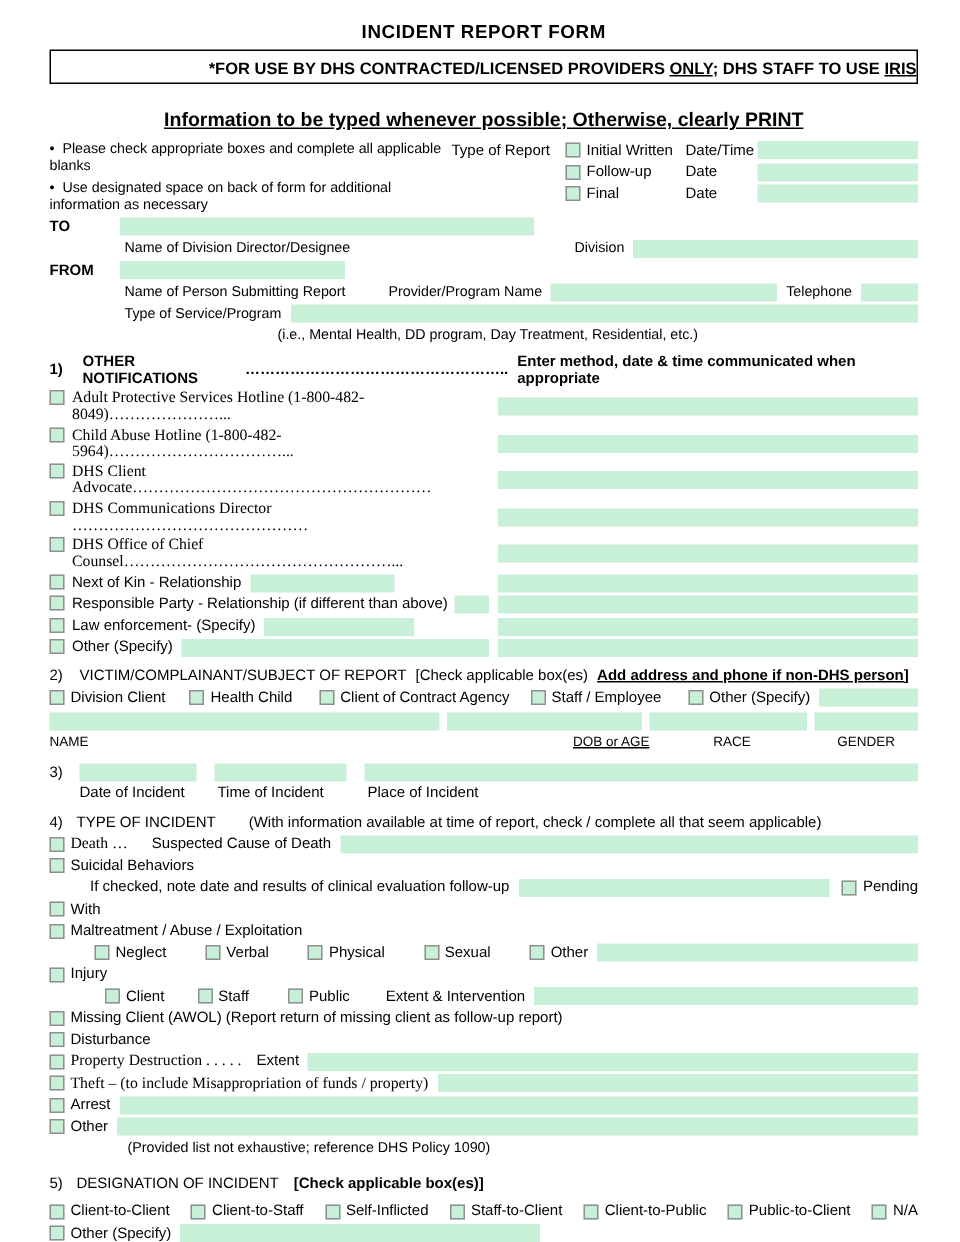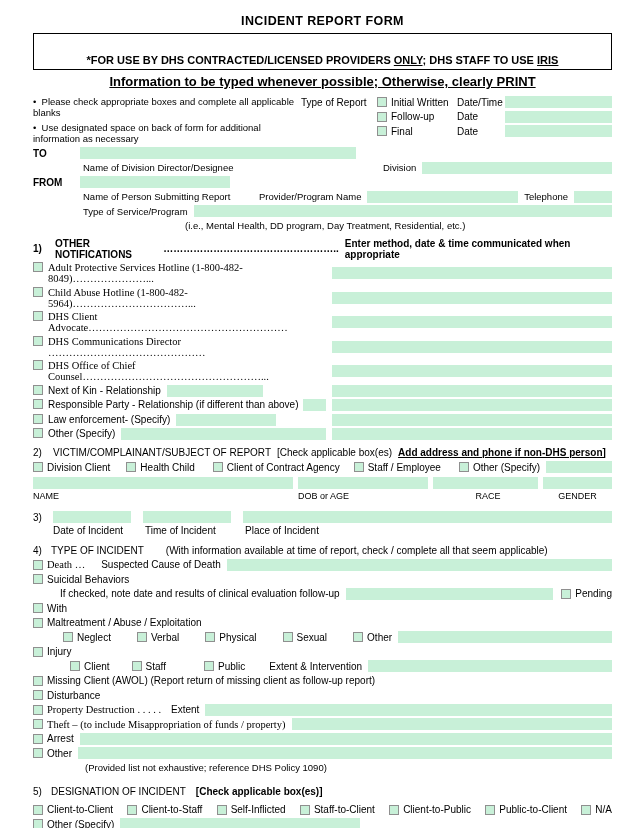--- a/index.html
+++ b/index.html
@@ -7,21 +7,21 @@
   .page {
     width:640px; height:828px; background:#fff; color:#000;
     font-family:"Liberation Sans", sans-serif; font-size:10px;
     padding:14px 28px 0 33px; position:relative; overflow:hidden;
   }
   .u { text-decoration:underline; }
   .b { font-weight:700; }
   .srf { font-family:"Liberation Serif", serif; font-size:10.5px; }
   .sm { font-size:9.5px; }
   .title { text-align:center; font-size:12.5px; font-weight:700; letter-spacing:.4px; margin-bottom:5px; }
-  .subtitle-box { border:1px solid #000; text-align:center; font-size:11px; font-weight:700; padding:20px 0 3px; margin-bottom:4px; }
+  .subtitle-box { border:1px solid #000; text-align:right; font-size:11px; font-weight:700; padding:6px 0 3px; margin-bottom:16px; }
   .instruction { text-align:center; font-size:13px; font-weight:600; margin-bottom:7px; }
   .r { display:flex; align-items:center; min-height:12px; margin-bottom:2.5px; }
   .cb { width:10px; height:10px; flex:0 0 auto; background:var(--fld,#c8f0d8); border:1px solid var(--cbb,#8f8f8f); display:inline-block; }
   .f { background:var(--fld,#c8f0d8); height:12px; display:inline-block; flex:0 0 auto; }
   .fx { flex:1 1 auto; }
   .g4 { margin-left:4px; } .g6 { margin-left:6px; }
   .nleft { flex:0 0 299px; display:flex; }
   .nleft .cb { margin-right:5px; }
   .caprow { font-size:9.5px; }
   .pair { display:flex; align-items:center; }
@@ -201,21 +201,21 @@
     <span class="f fx g6" style="min-width:42px;"></span>
   </div>
   <div class="r" style="margin-top:4px; margin-bottom:1px;">
     <span class="f" style="width:260px; margin-right:5px;"></span>
     <span class="f" style="width:130px; margin-right:5px;"></span>
     <span class="f" style="width:105px; margin-right:5px;"></span>
     <span class="f fx"></span>
   </div>
   <div class="r lblcell">
     <span style="flex:0 0 265px;">NAME</span>
-    <span style="flex:0 0 135px; text-align:left;">DOB or AGE</span>
+    <span style="flex:0 0 135px; text-align:right;text-decoration:underline;">DOB or AGE</span>
     <span style="flex:0 0 110px; text-align:center;">RACE</span>
     <span class="fx" style="text-align:center;">GENDER</span>
   </div>
 
   <div class="r" style="margin-top:9px; margin-bottom:1px;">
     <span style="flex:0 0 20px;">3)</span>
     <span class="f" style="width:78px; margin-right:12px;"></span>
     <span class="f" style="width:88px; margin-right:12px;"></span>
     <span class="f fx"></span>
   </div>
@@ -280,21 +280,21 @@
   </div>
   <div class="r">
     <span class="cb"></span>
     <span class="g4">Injury</span>
   </div>
   <div class="r" style="margin-left:37px;">
     <span class="pair" style="margin-right:22px;">
         <span class="cb"></span>
         <span>Client</span>
       </span>
-    <span class="pair" style="margin-right:38px;">
+    <span class="pair" style="margin-right:26px;">
         <span class="cb"></span>
         <span>Staff</span>
       </span>
     <span class="pair" style="margin-right:24px;">
         <span class="cb"></span>
         <span>Public</span>
       </span>
     <span>Extent &amp; Intervention</span>
     <span class="f fx g6"></span>
   </div>

